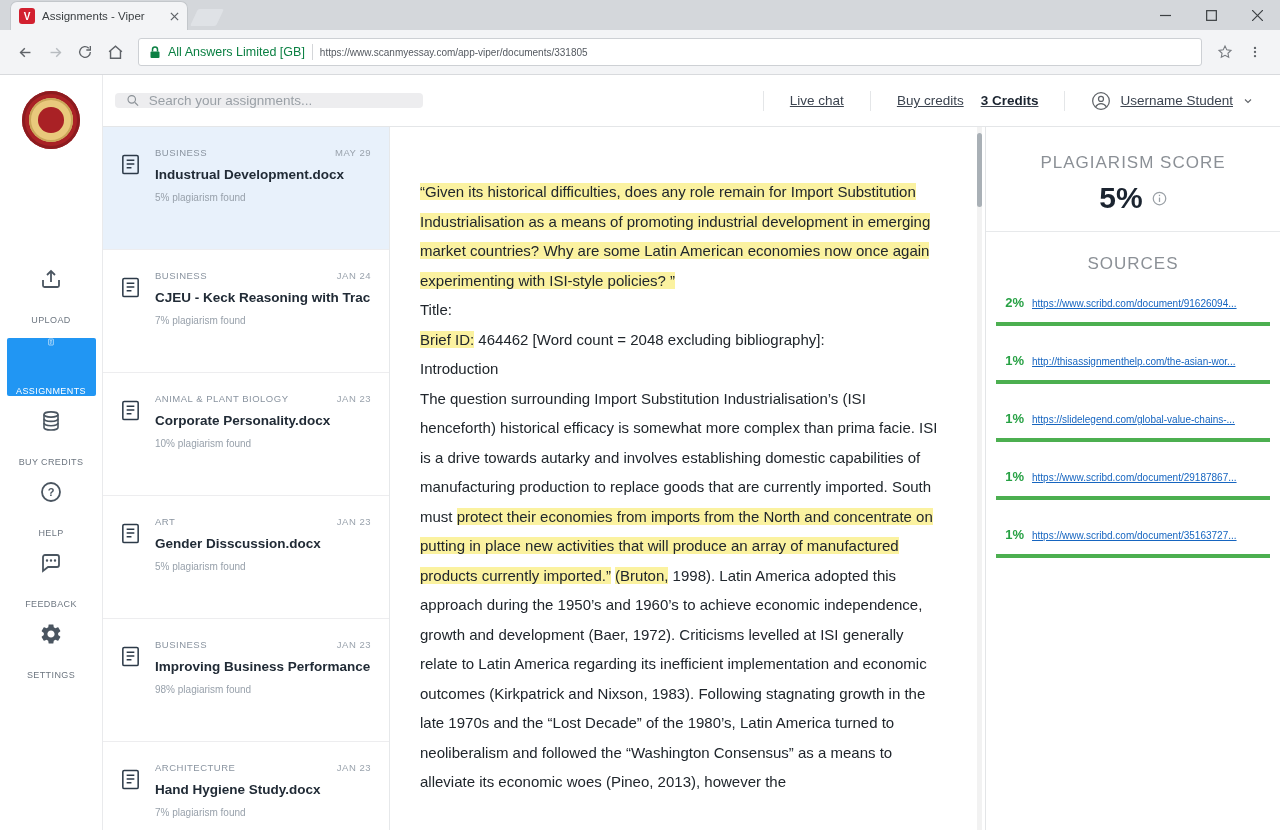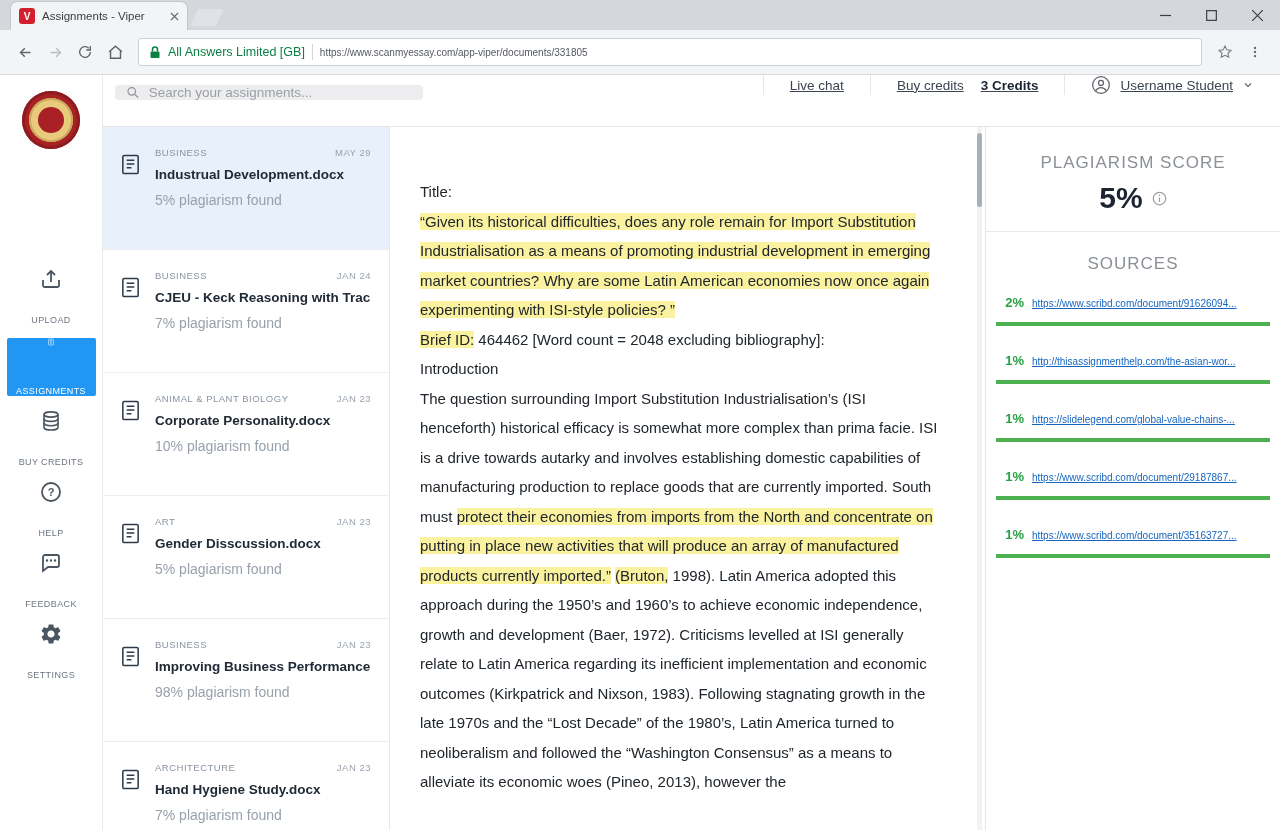--- a/index.html
+++ b/index.html
@@ -37,21 +37,21 @@
   .rail-nav { margin-top:118px; display:flex; flex-direction:column; align-items:center; }
   .rail-item { width:89px; height:58px; display:flex; flex-direction:column; align-items:center; justify-content:space-between;
                gap:7px; color:#4a5560; margin-bottom:13px; border-radius:2px; cursor:pointer; }
   .rail-item .lbl { font-size:9px; letter-spacing:.4px; color:#6d7680; white-space:nowrap; }
   .rail-item.active { background:#2196f3; color:#fff;gap:40px; }
   .rail-item.active .lbl { color:#fff; }
 
   .main { flex:1; display:flex; flex-direction:column; min-width:0; }
 
   
-  .topbar { height:52px; background:#fff; border-bottom:1px solid #e4e6e8; display:flex; align-items:flex-start; flex:0 0 auto; }
+  .topbar { height:52px; background:#fff; border-bottom:1px solid #e4e6e8; display:flex; align-items:center; flex:0 0 auto; }
   .search-wrap { display:flex; align-items:center; margin:10px 0 10px 12px; width:308px; background:#ededef;
                  border-radius:4px; padding:0 11px; gap:9px; }
   .search-input { border:none; background:transparent; outline:none; font-size:13.5px; color:#333; width:100%; font-family:inherit; }
   .search-input::placeholder { color:#9aa0a6; }
   .topbar-right { margin-left:auto; display:flex; align-items:stretch; }
   .tb-sec { display:flex; align-items:center; border-left:1px solid #e4e6e8; font-size:13.5px; color:#3c4450;text-decoration:underline; }
   .sec-chat { padding:0 26px; cursor:pointer; }
   .sec-credits { padding:0 26px; gap:17px; }
   .sec-credits .buy { cursor:pointer; }
   .sec-credits .count { font-weight:bold; color:#1b2430; }
@@ -60,21 +60,21 @@
   
   .content { flex:1; display:flex; min-height:0; }
 
   .assign-list { width:287px; border-right:1px solid #e6e8ea; position:relative; overflow:hidden; flex:0 0 auto; }
   .assign-item { height:123px; padding:20px 18px 0 52px; border-bottom:1px solid #ededef; position:relative; cursor:pointer; background:#fff; }
   .assign-item.selected { background:#e8f1fb; }
   .assign-item .doc-icon { position:absolute; left:16px; top:26px; color:#2c3a48; }
   .assign-cat-row { display:flex; justify-content:space-between; font-size:9.5px; letter-spacing:.5px; color:#8a94a0; }
   .assign-date { color:#9aa3ad; }
   .assign-title { font-size:13.5px; font-weight:bold; color:#212b36; margin-top:9px; white-space:nowrap; overflow:hidden; }
-  .assign-meta { font-size:14px; color:#98a1ab; margin-top:10px; }
+  .assign-meta { font-size:10px; color:#98a1ab; margin-top:10px; }
   .list-scroll-track { position:absolute; right:0; top:0; bottom:0; width:4px; background:#eef0f1; }
   .list-scroll-thumb { position:absolute; right:0; top:2px; width:4px; height:126px; background:#b8bec4; border-radius:2px; }
 
   .doc-col { flex:1; display:flex; flex-direction:column; min-width:0; }
   .doc-header { height:58px; display:flex; align-items:center; padding:0 28px; flex:0 0 auto; }
   .viper-seal { width:44px; height:44px; margin-right:11px; flex:0 0 auto; }
   .viper-name { font-size:16px; font-weight:bold; color:#16202b; }
   .doc-header-icons { margin-left:auto; display:flex; gap:28px; padding-right:2px; }
   .hdr-icon-btn { cursor:pointer; display:flex; }
 
@@ -383,22 +383,22 @@
             <div class="assign-title">Cognitive Psychology.docx</div>
             <div class="assign-meta">17% plagiarism found</div>
           </div>
         </div>
 
       <div class="doc-col">
 
         <div class="doc-row">
           <div class="doc-scroll">
             <div class="doc-text">
+                <p class="doc-para"><span class="hl">“Given its historical difficulties, does any role remain for Import Substitution Industrialisation as a means of promoting industrial development in emerging market countries? Why are some Latin American economies now once again experimenting with ISI-style policies? ”</span></p>
                 <p class="doc-para"><span>Title:</span></p>
-                <p class="doc-para"><span class="hl">“Given its historical difficulties, does any role remain for Import Substitution Industrialisation as a means of promoting industrial development in emerging market countries? Why are some Latin American economies now once again experimenting with ISI-style policies? ”</span></p>
                 <p class="doc-para"><span class="hl">Brief ID:</span><span> 464462 [Word count = 2048 excluding bibliography]:</span></p>
                 <p class="doc-para"><span>Introduction</span></p>
                 <p class="doc-para"><span>The question surrounding Import Substitution Industrialisation’s (ISI henceforth) historical efficacy is somewhat more complex than prima facie. ISI is a drive towards autarky and involves establishing domestic capabilities of manufacturing production to replace goods that are currently imported. South must </span><span class="hl">protect their economies from imports from the North and concentrate on putting in place new activities that will produce an array of manufactured products currently imported.”</span><span> </span><span class="hl">(Bruton,</span><span> 1998). Latin America adopted this approach during the 1950’s and 1960’s to achieve economic independence, growth and development (Baer, 1972). Criticisms levelled at ISI generally relate to Latin America regarding its inefficient implementation and economic outcomes (Kirkpatrick and Nixson, 1983). Following stagnating growth in the late 1970s and the “Lost Decade” of the 1980’s, Latin America turned to neoliberalism and followed the “Washington Consensus” as a means to alleviate its economic woes (Pineo, 2013), however the</span></p>
               </div>
             <div class="doc-scroll-track"></div>
             <div class="doc-scroll-thumb"></div>
           </div>
 
           <div class="right-panel">
             <div class="rp-heading">PLAGIARISM SCORE</div>

